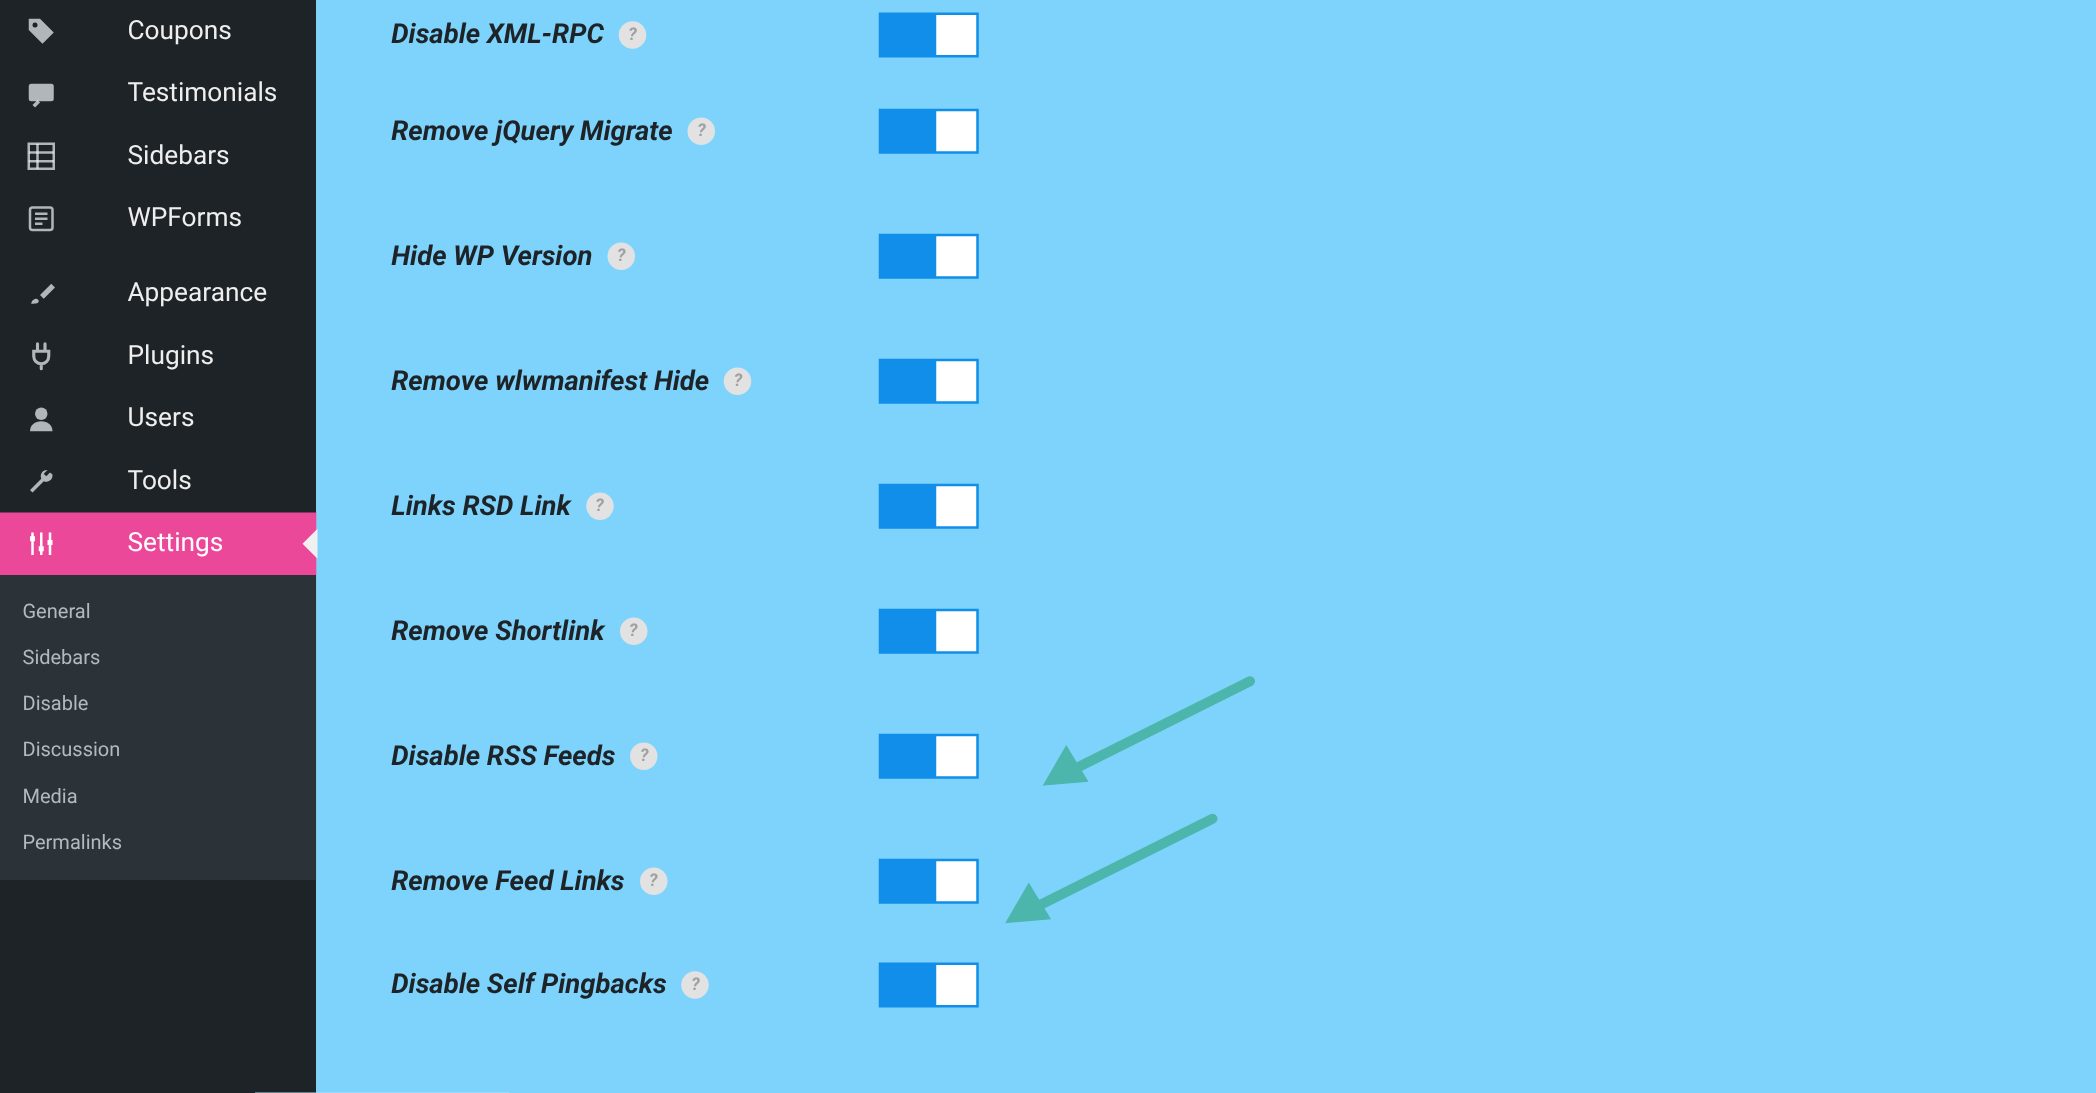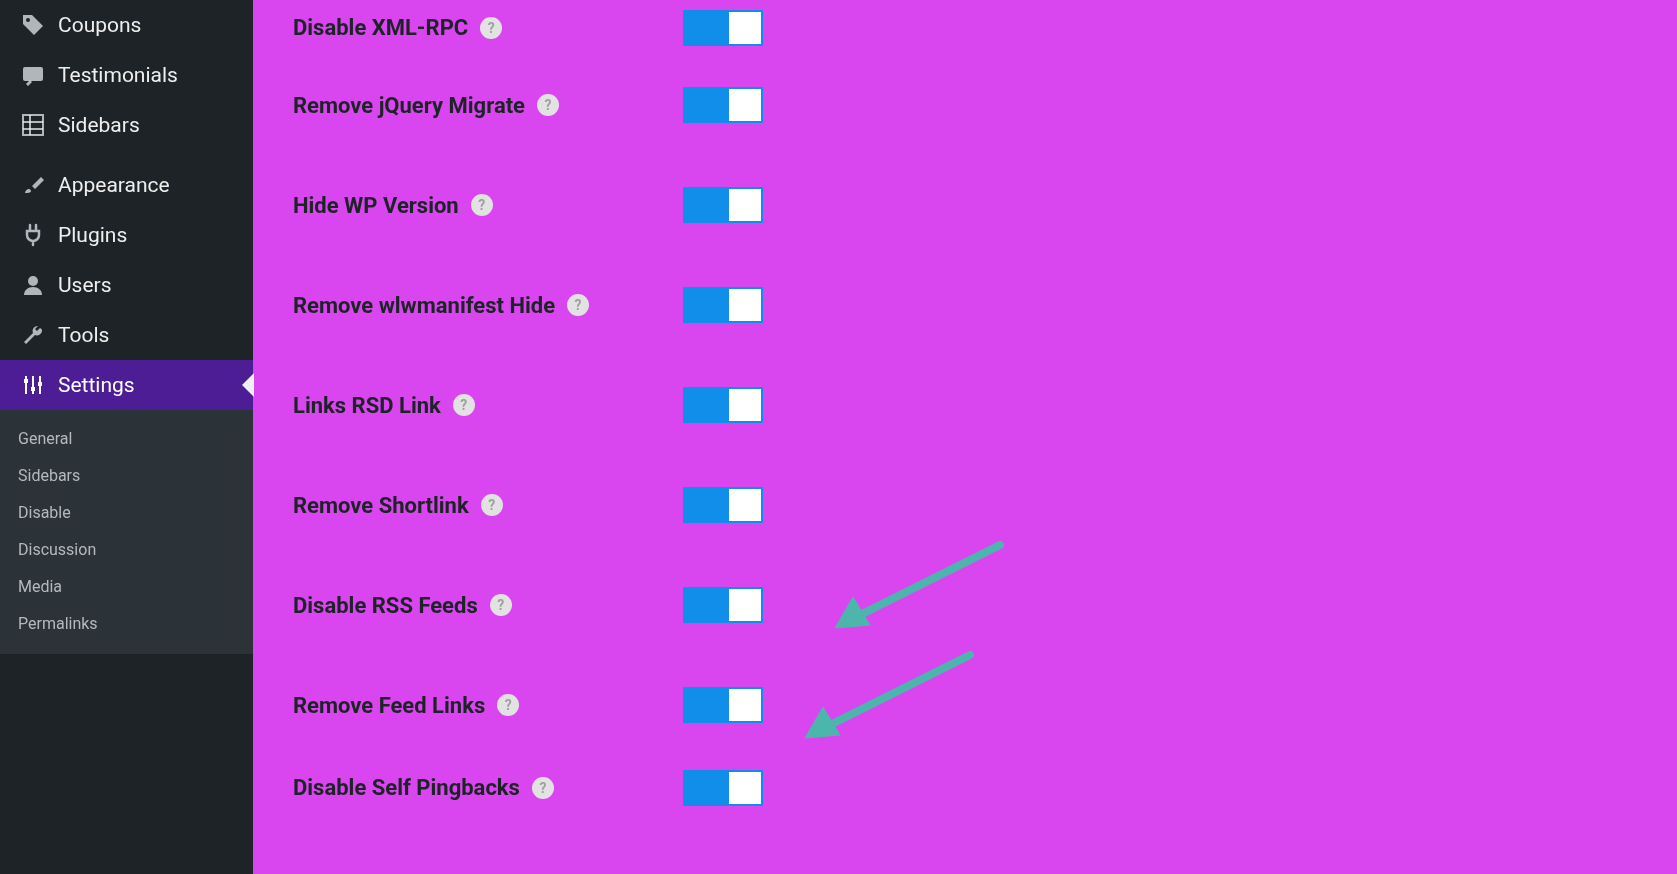--- a/index.html
+++ b/index.html
@@ -25,30 +25,31 @@
     flex-direction: column;
     font-size: 21px;
   }
   .menu-item {
     display: flex;
     align-items: center;
     padding: 13px 18px;
     cursor: pointer;
     color: #eee;
     font-weight: 400;
+    gap: 44px;
   }
   .menu-item .icon {
     width: 30px;
     display: inline-flex;
     align-items: center;
     justify-content: center;
     margin-right: 10px;
   }
   .menu-item.active {
-    background: #4c1d95;
+    background: #ec4899;
     color: #fff;
     position: relative;
   }
   .menu-item.active::after {
     content: "";
     position: absolute;
     right: -1px;
     top: 50%;
     transform: translateY(-50%);
     border-top: 12px solid transparent;
@@ -64,23 +65,24 @@
   }
   .submenu-item {
     padding: 9px 18px;
     color: #b4b9be;
     cursor: pointer;
     font-size: 16px;
   }
   
   .main {
     flex: 1;
-    background: #d946ef;
-    padding: 0 0 0 40px;
+    background: #7dd3fc;
+    padding: 0 0 0 60px;
     overflow: hidden;
+    font-style: italic;
   }
   .settings-row {
     display: flex;
     align-items: center;
     height: 100px;
   }
   .setting-label {
     width: 390px;
     display: flex;
     align-items: center;
@@ -155,20 +157,31 @@
           <div class="menu-item">
             <span class="icon">
               <svg width="24" height="24" viewBox="0 0 24 24">
                 <rect x="2" y="2" width="20" height="20" fill="none" stroke="rgba(240,245,250,.7)" stroke-width="2"></rect>
                 <line x1="2" y1="9" x2="22" y2="9" stroke="rgba(240,245,250,.7)" stroke-width="2"></line>
                 <line x1="2" y1="16" x2="22" y2="16" stroke="rgba(240,245,250,.7)" stroke-width="2"></line>
                 <line x1="9" y1="2" x2="9" y2="22" stroke="rgba(240,245,250,.7)" stroke-width="2"></line>
               </svg>
             </span>
             <span>Sidebars</span>
+          </div>
+          <div class="menu-item">
+            <span class="icon">
+              <svg width="24" height="24" viewBox="0 0 24 24">
+                <rect x="3" y="3" width="18" height="18" rx="2" fill="none" stroke="rgba(240,245,250,.7)" stroke-width="2"></rect>
+                <line x1="7" y1="8" x2="17" y2="8" stroke="rgba(240,245,250,.7)" stroke-width="2"></line>
+                <line x1="7" y1="12" x2="17" y2="12" stroke="rgba(240,245,250,.7)" stroke-width="2"></line>
+                <line x1="7" y1="16" x2="13" y2="16" stroke="rgba(240,245,250,.7)" stroke-width="2"></line>
+              </svg>
+            </span>
+            <span>WPForms</span>
           </div>
         </div>
     <div class="menu-separator"></div>
     <div id="sidebar-secondary">
           <div class="menu-item">
             <span class="icon">
               <svg width="24" height="24" viewBox="0 0 24 24">
                 <path d="M20 4l-9 9 3 3 9-9-3-3zM8 16c-2 0-4 2-4 4 2 0 6 0 6-2 0-1-1-2-2-2z" fill="rgba(240,245,250,.7)"></path>
               </svg>
             </span>

